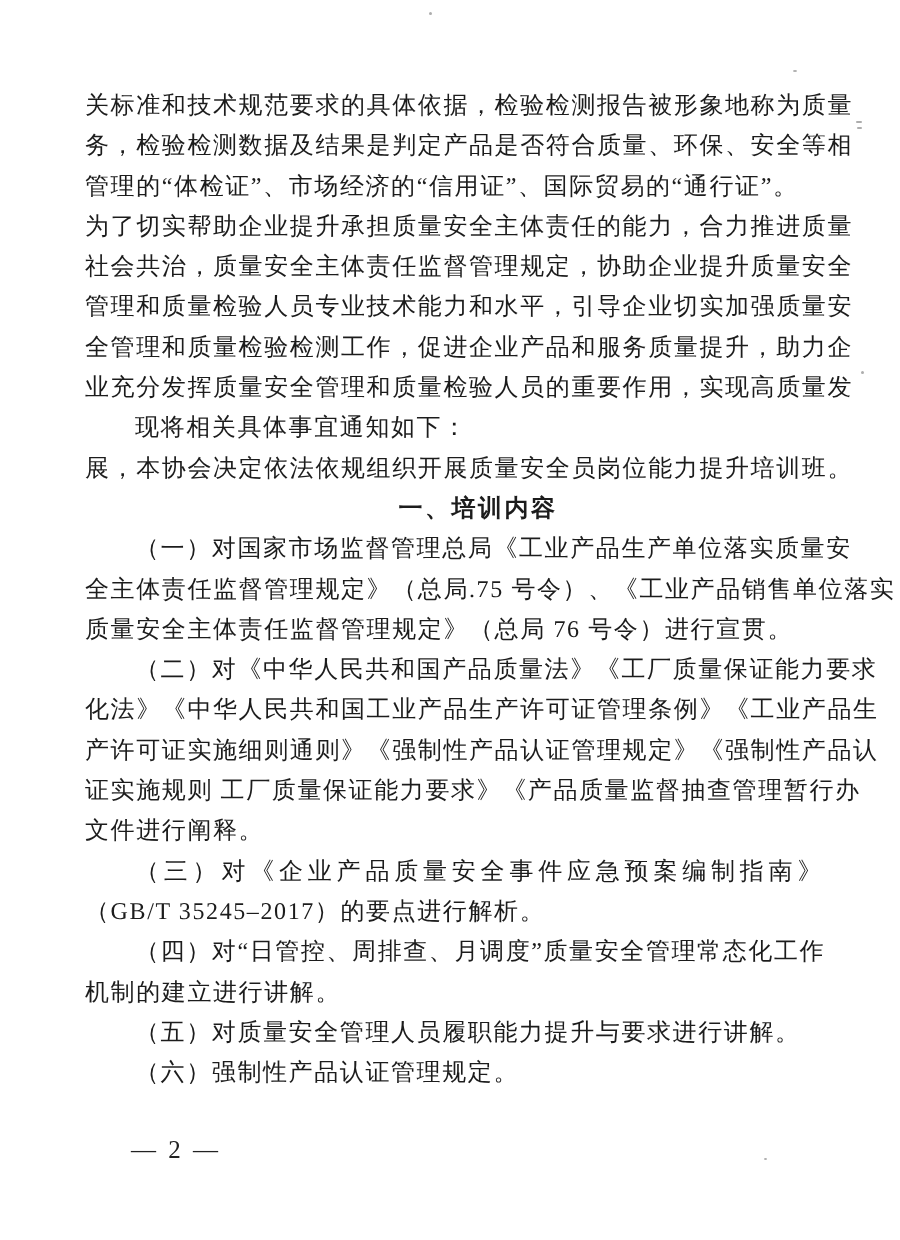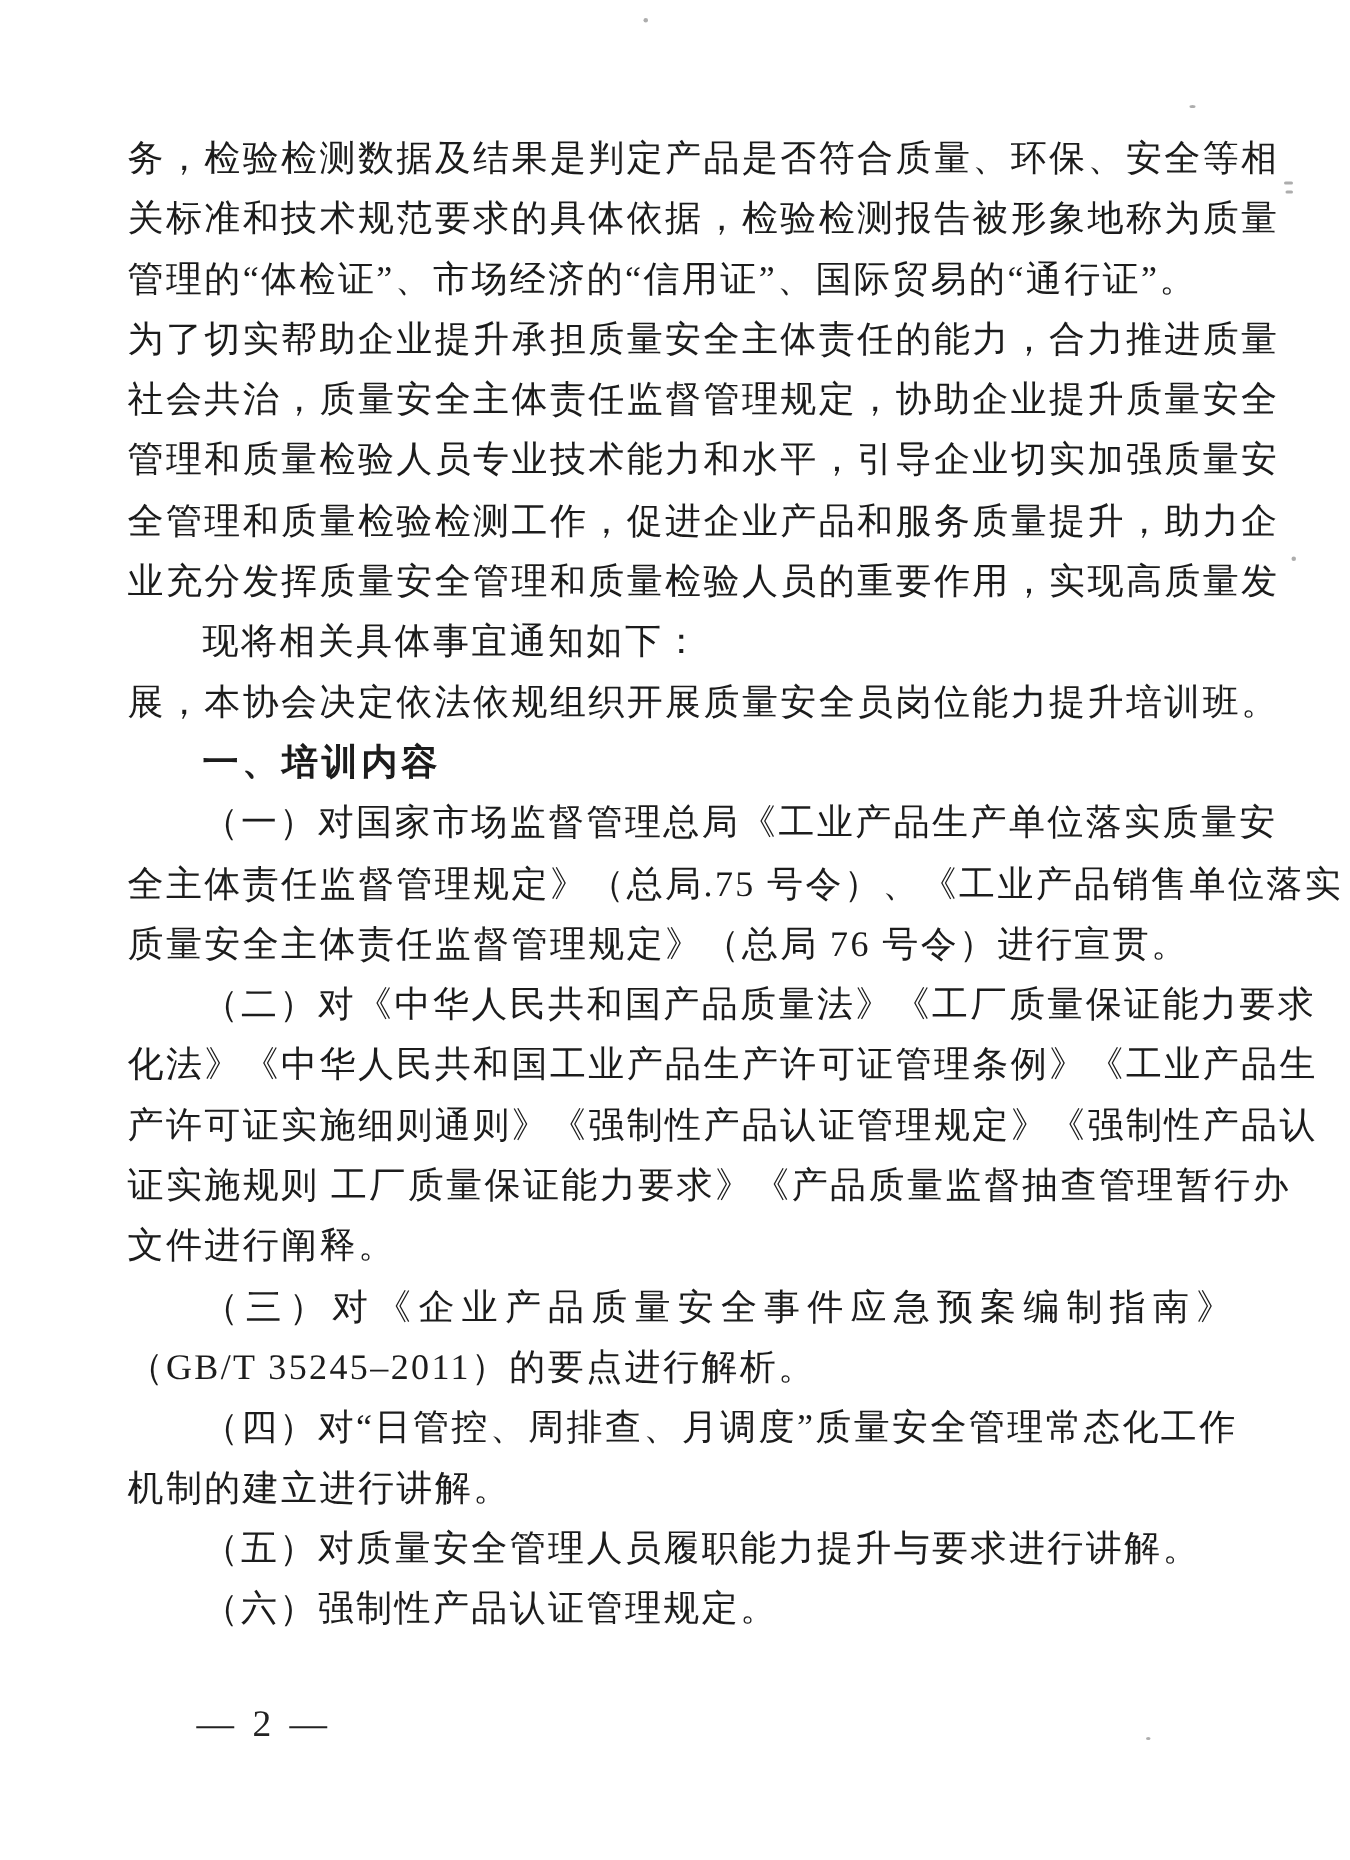--- a/index.html
+++ b/index.html
@@ -32,20 +32,21 @@
     white-space: nowrap;
     text-rendering: geometricPrecision;
   }
   .line.indent {
     text-indent: 50px;
   }
   .line.bold {
     font-weight: bold;
     font-family: "Liberation Sans", sans-serif;
     letter-spacing: 2.5px;
+    text-align: center;
   }
   .line.spread {
     letter-spacing: 4.8px;
     font-family: Liberation Serif, serif;
   }
   .page-number {
     position: absolute;
     left: 131px;
     top: 1136px;
     font-size: 25px;
@@ -65,41 +66,41 @@
   .speck.s4 { left: 857px; top: 127px; width: 5px; height: 2px; border-radius: 1px; }
   .speck.s5 { left: 861px; top: 371px; width: 3px; height: 3px; }
   .speck.s6 { left: 764px; top: 1158px; width: 3px; height: 2px; }
 </style>
 </head>
 <body style="background: rgb(255, 255, 255); color: rgb(28, 28, 28);">
 
 <div class="page">
 
   <div class="text-block">
+      <div class="line">关标准和技术规范要求的具体依据，检验检测报告被形象地称为质量</div>
       <div class="line">务，检验检测数据及结果是判定产品是否符合质量、环保、安全等相</div>
-      <div class="line">关标准和技术规范要求的具体依据，检验检测报告被形象地称为质量</div>
       <div class="line">管理的“体检证”、市场经济的“信用证”、国际贸易的“通行证”。</div>
       <div class="line">为了切实帮助企业提升承担质量安全主体责任的能力，合力推进质量</div>
       <div class="line">社会共治，质量安全主体责任监督管理规定，协助企业提升质量安全</div>
       <div class="line">管理和质量检验人员专业技术能力和水平，引导企业切实加强质量安</div>
       <div class="line">全管理和质量检验检测工作，促进企业产品和服务质量提升，助力企</div>
       <div class="line">业充分发挥质量安全管理和质量检验人员的重要作用，实现高质量发</div>
       <div class="line indent">现将相关具体事宜通知如下：</div>
       <div class="line">展，本协会决定依法依规组织开展质量安全员岗位能力提升培训班。</div>
       <div class="line indent bold">一、培训内容</div>
       <div class="line indent">（一）对国家市场监督管理总局《工业产品生产单位落实质量安</div>
       <div class="line">全主体责任监督管理规定》（总局.75 号令）、《工业产品销售单位落实</div>
       <div class="line">质量安全主体责任监督管理规定》（总局 76 号令）进行宣贯。</div>
       <div class="line indent">（二）对《中华人民共和国产品质量法》《工厂质量保证能力要求</div>
       <div class="line">化法》《中华人民共和国工业产品生产许可证管理条例》《工业产品生</div>
       <div class="line">产许可证实施细则通则》《强制性产品认证管理规定》《强制性产品认</div>
       <div class="line">证实施规则 工厂质量保证能力要求》《产品质量监督抽查管理暂行办</div>
       <div class="line">文件进行阐释。</div>
       <div class="line indent spread">（三）对《企业产品质量安全事件应急预案编制指南》</div>
-      <div class="line">（GB/T 35245–2011）的要点进行解析。</div>
+      <div class="line">（GB/T 35245–2017）的要点进行解析。</div>
       <div class="line indent">（四）对“日管控、周排查、月调度”质量安全管理常态化工作</div>
       <div class="line">机制的建立进行讲解。</div>
       <div class="line indent">（五）对质量安全管理人员履职能力提升与要求进行讲解。</div>
       <div class="line indent">（六）强制性产品认证管理规定。</div>
     </div>
 
   <div class="page-number">— 2 —</div>
 
   <div class="speck s1"></div>
   <div class="speck s2"></div>

